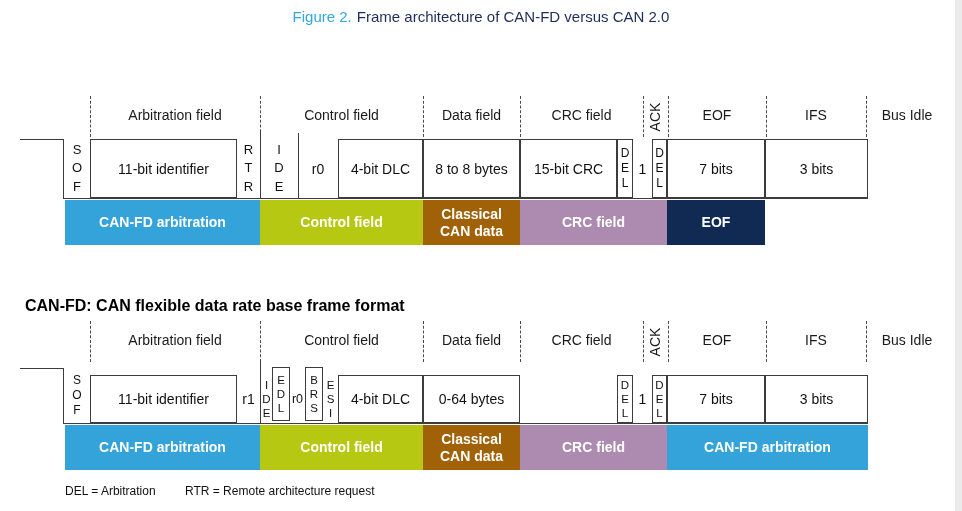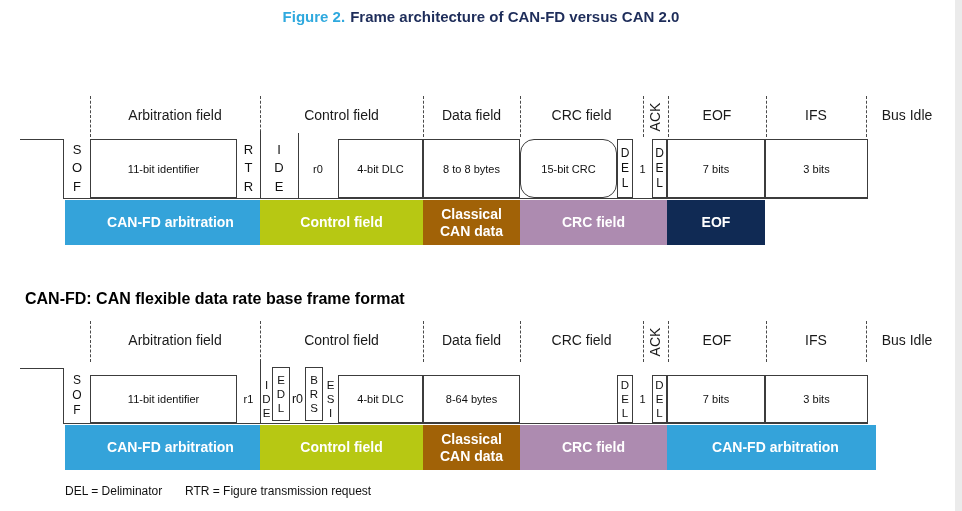--- a/index.html
+++ b/index.html
@@ -1,45 +1,45 @@
 <!DOCTYPE html>
 <html><head>
 <meta charset="utf-8">
 <style>
   html,body{margin:0;padding:0;background:#ffffff;}
   #canvas{
     position:relative;width:962px;height:511px;background:#ffffff;overflow:hidden;
     font-family:"Liberation Sans",sans-serif;color:#111;
   }
   .title{position:absolute;top:8px;left:0;width:962px;text-align:center;
-         font-size:15px;font-weight:bold;}
+         font-size:15px;font-weight:normal;}
   .title .fig{color:#2fa9de;}
   .title .rest{color:#1e2d5a;margin-left:5px;}
   .heading{position:absolute;left:25px;font-size:16px;font-weight:bold;color:#000;}
 
   .flabel{position:absolute;height:18px;display:flex;align-items:center;justify-content:center;
           font-size:14px;color:#1a1a1a;white-space:nowrap;}
   .dash{position:absolute;width:0;border-left:1.6px dashed #4a4a4a;}
   .ackwrap{position:absolute;display:flex;align-items:center;justify-content:center;}
   .ackwrap span{transform:rotate(-90deg);font-size:14px;color:#1a1a1a;}
 
   .cell{position:absolute;display:flex;align-items:center;justify-content:center;
-        text-align:center;white-space:pre-line;font-size:11px;color:#111;box-sizing:border-box;}
+        text-align:center;white-space:pre-line;font-size:14px;color:#111;box-sizing:border-box;}
   .box{border:1.5px solid #3c3c3c;background:#fff;}
   .stack1{font-size:13px;line-height:18.5px;}
   .stack2{font-size:12px;line-height:15px;}
   .stackS{font-size:11.5px;line-height:14px;}
   .small2{font-size:13.5px;line-height:16px;}
   .hline{position:absolute;height:0;border-top:1.6px solid #3c3c3c;}
   .vline{position:absolute;width:0;border-left:1.6px solid #3c3c3c;}
   .bl{border-left:1.6px solid #3c3c3c;}
 
   .bar{position:absolute;height:45px;display:flex;align-items:center;justify-content:center;
        color:#fff;font-weight:bold;font-size:14px;text-align:center;white-space:pre-line;line-height:17px;}
-  .bar-blue{background:#34a3da;padding-left:8px;}
+  .bar-blue{background:#34a3da;}
   .bar-green{background:#b7c813;}
   .bar-magenta{background:#a16207;}
   .bar-purple{background:#ad8bb0;}
   .bar-navy{background:#102a54;}
 
   .footer{position:absolute;top:484px;font-size:12px;color:#111;}
   .edge-strip{position:absolute;top:0;left:955px;width:7px;height:511px;background:#ebebeb;}
 </style>
 </head>
 <body>
@@ -82,39 +82,39 @@
   <div class="cell box" style="left:90px;top:139px;width:147px;height:59px;">11-bit identifier</div>
   <div class="cell stack1" style="left:237px;top:139px;width:23px;height:59px;">R
 T
 R</div>
   <div class="cell stack1" style="left:260px;top:139px;width:38px;height:59px;">I
 D
 E</div>
   <div class="cell" style="left:298px;top:139px;width:40px;height:59px;">r0</div>
   <div class="cell box" style="left:338px;top:139px;width:85px;height:59px;">4-bit DLC</div>
   <div class="cell box" style="left:423px;top:139px;width:97px;height:59px;">8 to 8 bytes</div>
-  <div class="cell box" style="left:520px;top:139px;width:97px;height:59px;border-radius:14px;">15-bit CRC</div>
+  <div class="cell box" style="left:520px;top:139px;width:97px;height:59px;">15-bit CRC</div>
   <div class="cell box stack2" style="left:617px;top:139px;width:16px;height:59px;">D
 E
 L</div>
   <div class="cell" style="left:633px;top:139px;width:19px;height:59px;">1</div>
   <div class="cell box stack2" style="left:652px;top:139px;width:15px;height:59px;">D
 E
 L</div>
   <div class="cell box" style="left:667px;top:139px;width:98px;height:59px;">7 bits</div>
   <div class="cell box" style="left:765px;top:139px;width:103px;height:59px;">3 bits</div>
 
   <div class="bar bar-blue" style="left:65px;top:200px;width:195px;">CAN-FD arbitration</div>
   <div class="bar bar-green" style="left:260px;top:200px;width:163px;">Control field</div>
   <div class="bar bar-magenta" style="left:423px;top:200px;width:97px;">Classical
 CAN data</div>
   <div class="bar bar-purple" style="left:520px;top:200px;width:147px;">CRC field</div>
   <div class="bar bar-navy" style="left:667px;top:200px;width:98px;">EOF</div>
 
-  <div class="heading" style="top:290px;">CAN-FD: CAN flexible data rate base frame format</div>
+  <div class="heading" style="top:297px;">CAN-FD: CAN flexible data rate base frame format</div>
 
   <div class="dash" style="left:90px;top:321px;height:41px;"></div>
   <div class="dash" style="left:260px;top:321px;height:41px;"></div>
   <div class="dash" style="left:423px;top:321px;height:41px;"></div>
   <div class="dash" style="left:520px;top:321px;height:41px;"></div>
   <div class="dash" style="left:643px;top:321px;height:41px;"></div>
   <div class="dash" style="left:668px;top:321px;height:41px;"></div>
   <div class="dash" style="left:766px;top:321px;height:41px;"></div>
   <div class="dash" style="left:866px;top:321px;height:41px;"></div>
 
@@ -145,35 +145,35 @@
 D
 L</div>
   <div class="cell" style="left:290px;top:375px;width:15px;height:48px;font-size:12.5px;">r0</div>
   <div class="cell box stackS" style="left:305px;top:367px;width:18px;height:54px;">B
 R
 S</div>
   <div class="cell stackS" style="left:323px;top:375px;width:15px;height:48px;">E
 S
 I</div>
   <div class="cell box" style="left:338px;top:375px;width:85px;height:48px;">4-bit DLC</div>
-  <div class="cell box" style="left:423px;top:375px;width:97px;height:48px;">8-64 bytes</div>
+  <div class="cell box" style="left:423px;top:375px;width:97px;height:48px;">0-64 bytes</div>
   <div class="cell box stackS" style="left:617px;top:375px;width:16px;height:48px;">D
 E
 L</div>
   <div class="cell" style="left:633px;top:375px;width:19px;height:48px;">1</div>
   <div class="cell box stackS" style="left:652px;top:375px;width:15px;height:48px;">D
 E
 L</div>
   <div class="cell box" style="left:667px;top:375px;width:98px;height:48px;">7 bits</div>
   <div class="cell box" style="left:765px;top:375px;width:103px;height:48px;">3 bits</div>
 
   <div class="bar bar-blue" style="left:65px;top:425px;width:195px;">CAN-FD arbitration</div>
   <div class="bar bar-green" style="left:260px;top:425px;width:163px;">Control field</div>
   <div class="bar bar-magenta" style="left:423px;top:425px;width:97px;">Classical
 CAN data</div>
   <div class="bar bar-purple" style="left:520px;top:425px;width:147px;">CRC field</div>
   <div class="bar bar-blue" style="left:667px;top:425px;width:201px;">CAN-FD arbitration</div>
 
-  <div class="footer" style="left:65px;">DEL = Deliminator</div>
-  <div class="footer" style="left:185px;">RTR = Figure transmission request</div>
+  <div class="footer" style="left:65px;">DEL = Arbitration</div>
+  <div class="footer" style="left:185px;">RTR = Remote architecture request</div>
 
   <div class="edge-strip"></div>
 </div>
 
 </body></html>

